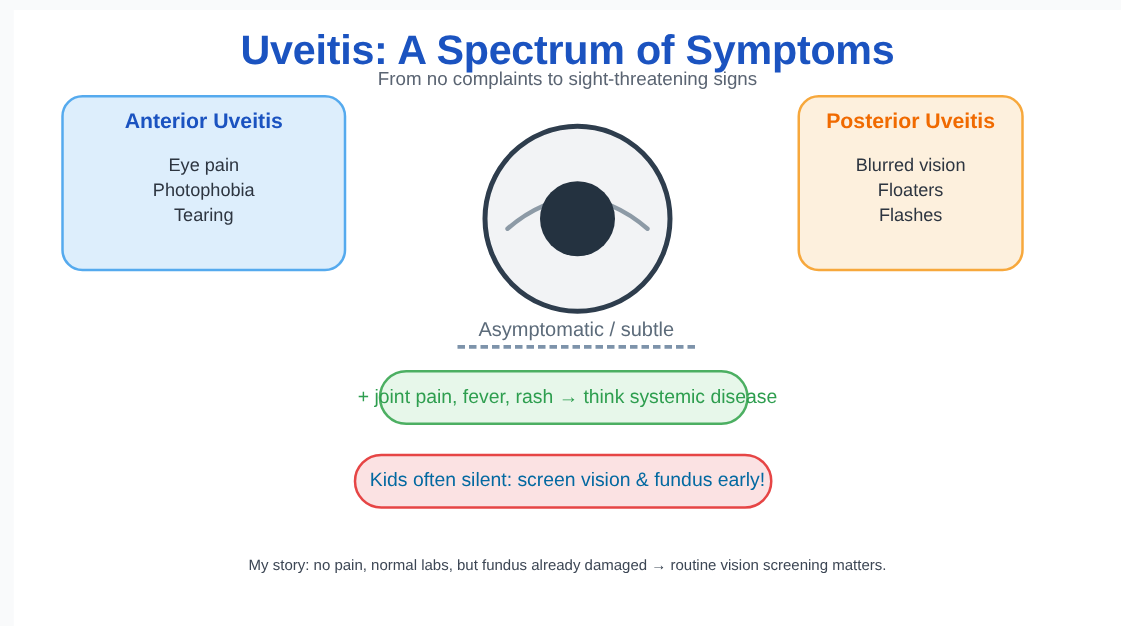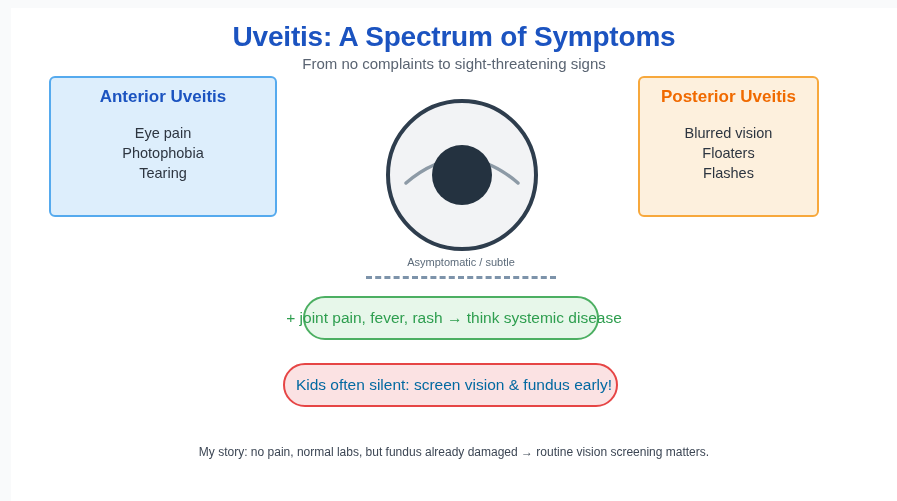--- a/index.html
+++ b/index.html
@@ -23,40 +23,40 @@
     background: #ffffff;
   }
 
   
   #title {
     position: absolute;
     left: 0;
     top: 13px;
     width: 886px;
     text-align: center;
-    font-size: 28px;
+    font-size: 33px;
     font-weight: bold;
     color: #1b53c0;
     letter-spacing: -0.2px;
   }
   #subtitle {
     position: absolute;
     left: 0;
     top: 47px;
     width: 886px;
     text-align: center;
     font-size: 15px;
     color: #5a6472;
   }
 
   
   .panel {
     position: absolute;
     box-sizing: border-box;
-    border-radius: 6px;
+    border-radius: 17px;
     border-width: 2px;
     border-style: solid;
     text-align: center;
     padding-top: 9px;
   }
   .panel h3 {
     margin: 0 0 4px 0;
     font-size: 17px;
     font-weight: bold;
   }
@@ -98,21 +98,21 @@
     top: 89px;
     width: 156px;
     height: 156px;
   }
   #eye-caption {
     position: absolute;
     left: 300px;
     top: 248px;
     width: 300px;
     text-align: center;
-    font-size: 11px;
+    font-size: 16px;
     color: #5c6b7a;
   }
   #eye-dash {
     position: absolute;
     left: 355px;
     top: 268px;
     width: 190px;
     height: 0;
     border-top: 3px dashed #7d93aa;
   }

